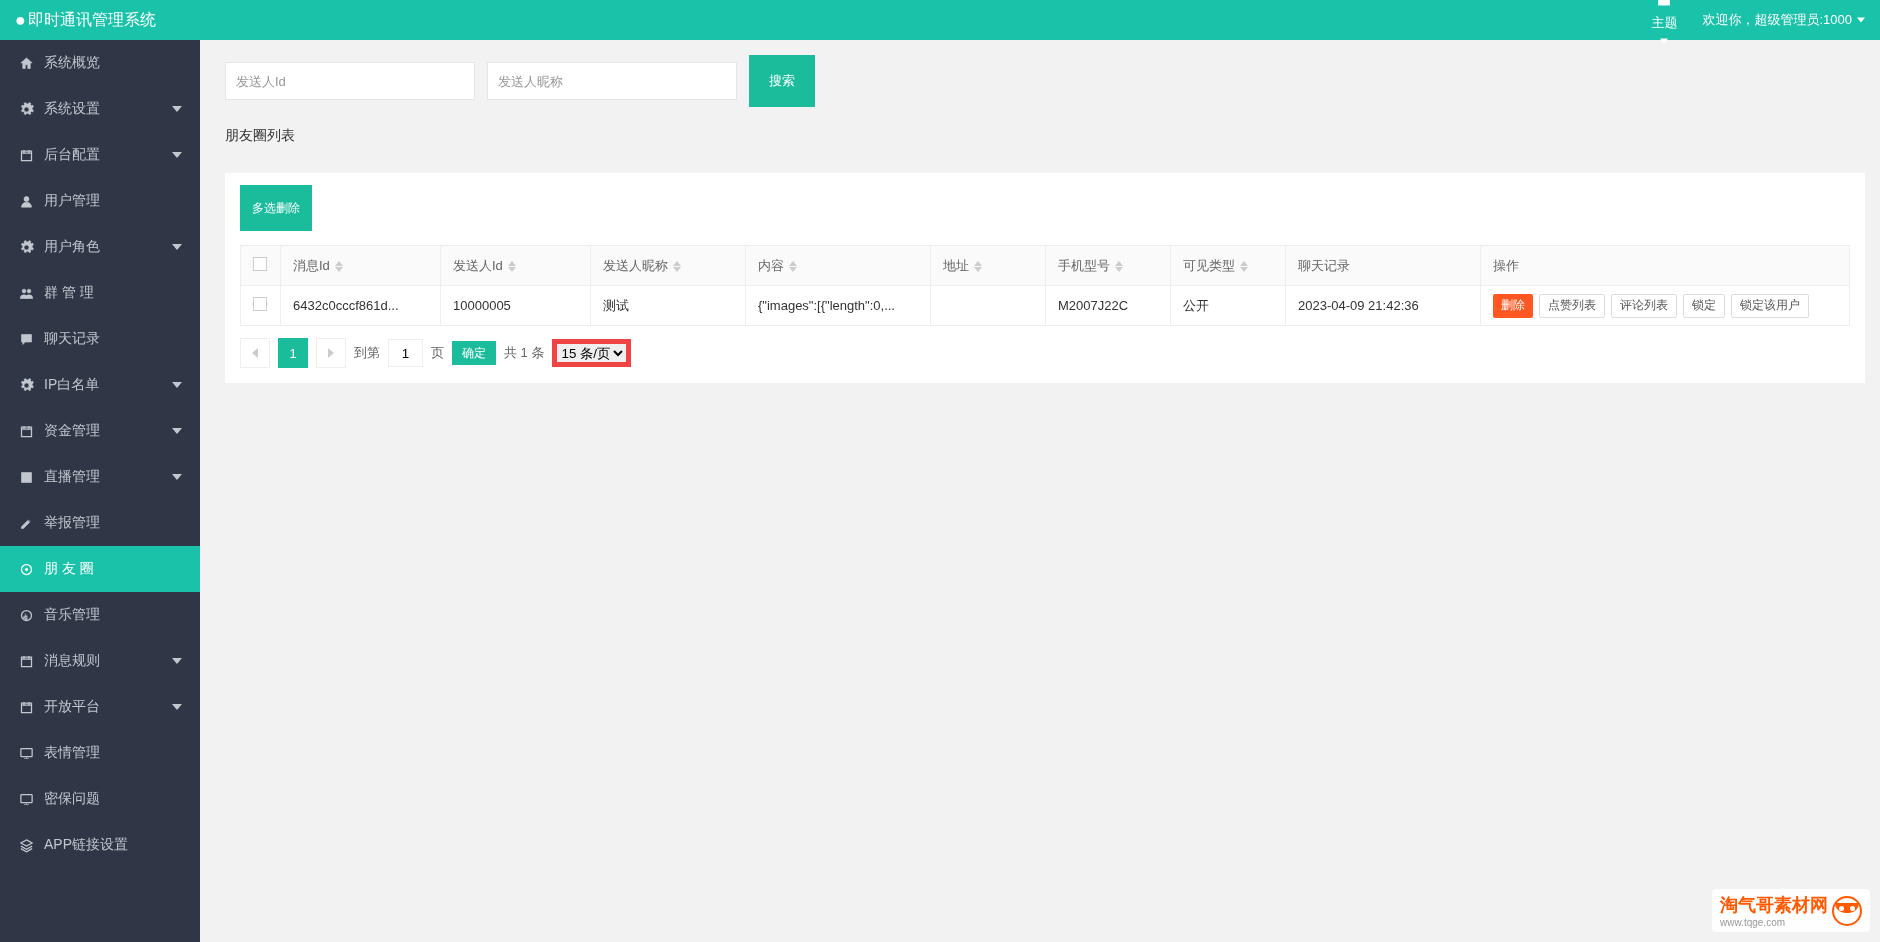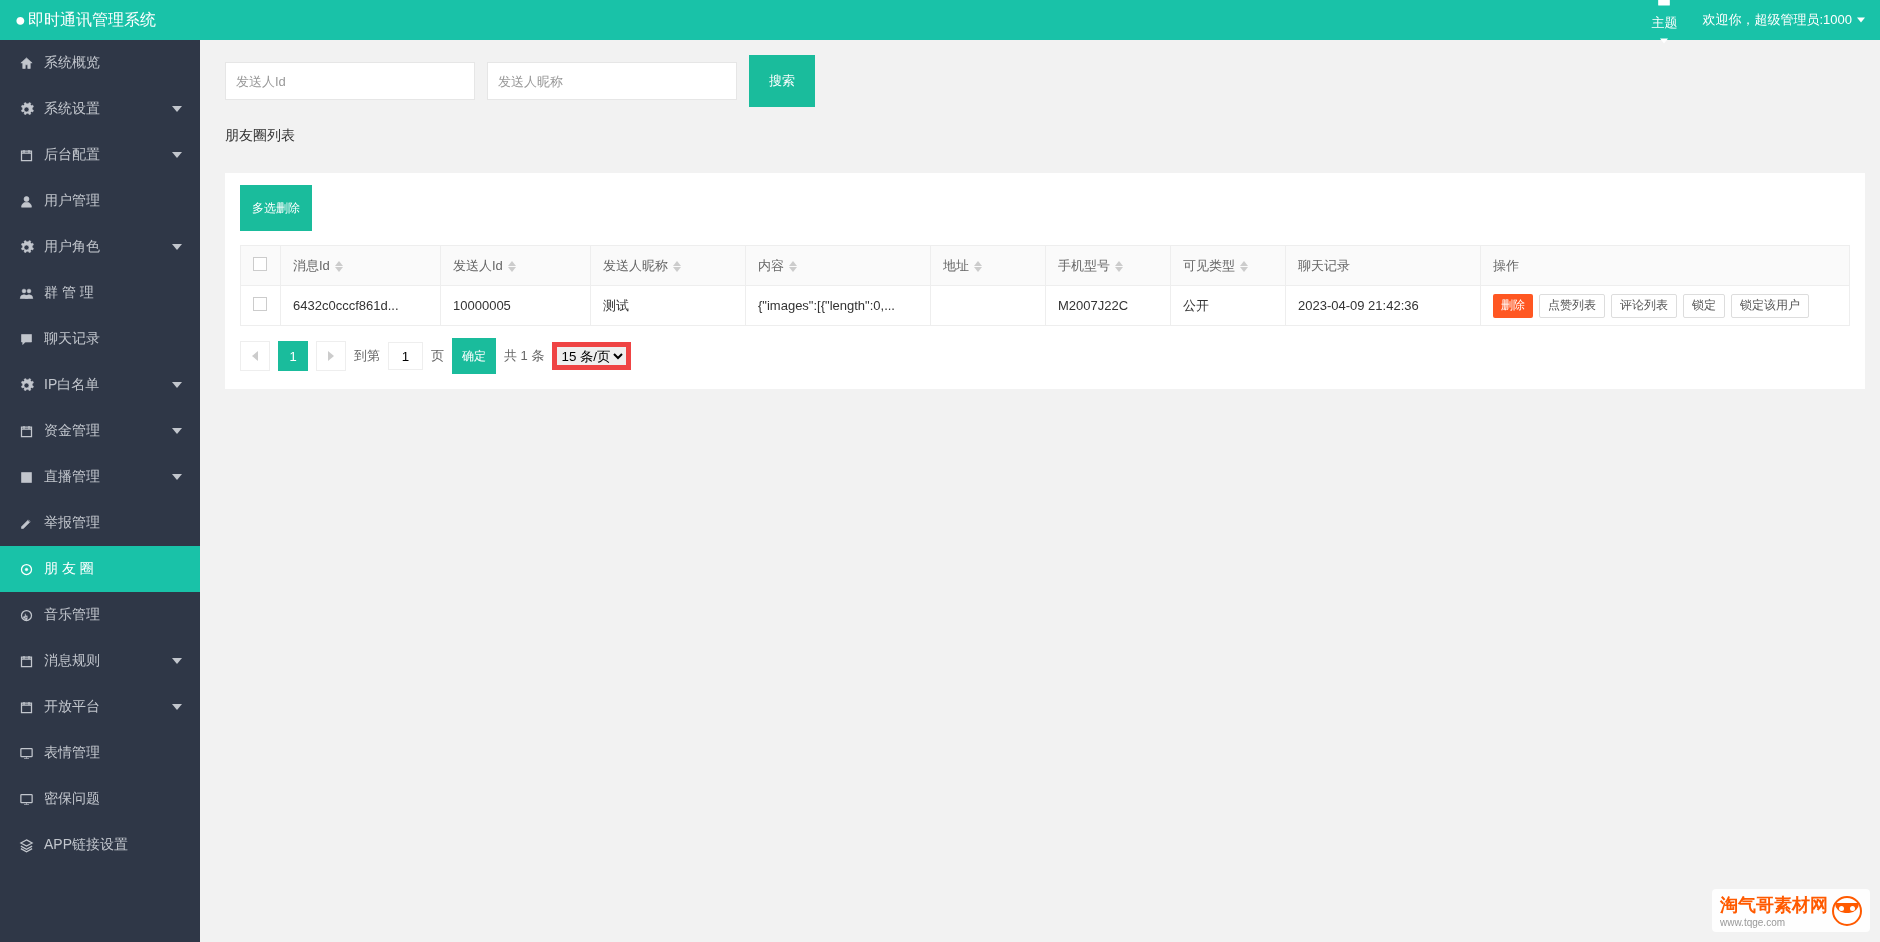--- a/index.html
+++ b/index.html
@@ -32,21 +32,21 @@
 .sort { display: inline-flex; flex-direction: column; margin-left: 5px; vertical-align: middle; gap: 1px; }
 .sort svg { width: 8px; height: 5px; fill: #ccc; }
 .action-cell { display: flex; gap: 6px; flex-wrap: nowrap; }
 .btn-sm { height: 24px; padding: 0 8px; font-size: 12px; border: 1px solid #ddd; background: #fff; cursor: pointer; color: #555; border-radius: 2px; }
 .btn-danger { background: #ff5722; color: #fff; border: none; }
 .pager { display: flex; align-items: center; gap: 8px; margin-top: 12px; font-size: 13px; color: #666; }
 .pager-btn { width: 30px; height: 30px; border: 1px solid #eee; background: #fff; display: inline-flex; align-items: center; justify-content: center; cursor: pointer; color: #ccc; }
 .pager-btn.active { background: #1abc9c; color: #fff; border-color: #1abc9c; }
 .pager-btn svg { width: 10px; height: 10px; fill: currentColor; }
 .page-input { width: 35px; height: 28px; border: 1px solid #eee; text-align: center; }
-.btn-go { background: #1abc9c; color: #fff; border: none; height: 36px; padding: 0 10px; cursor: pointer; font-size: 12px; }
+.btn-go { background: #1abc9c; color: #fff; border: none; height: 24px; padding: 0 10px; cursor: pointer; font-size: 12px; }
 .per-page { height: 28px; border: 5px solid #ef4444; background: #efefef; }
 .watermark { position: absolute; right: 10px; bottom: 10px; display: flex; align-items: center; gap: 4px; background: rgba(255,255,255,0.9); padding: 4px 8px; border-radius: 4px; }
 .watermark .txt1 { color: #ff5a00; font-size: 18px; font-weight: bold; }
 .watermark .txt2 { color: #999; font-size: 10px; display: block; }
 .watermark .face { width: 30px; height: 30px; border: 2px solid #ff5a00; border-radius: 50%; display: flex; align-items: center; justify-content: center; position: relative; background:#fff; }
 .watermark .face::before { content:""; position:absolute; width:24px; height:10px; background:#ff5a00; border-radius: 0 0 12px 12px; top:5px;}
 .watermark .face .eyes{position:absolute;top:8px;display:flex;gap:6px;}
 .watermark .face .eyes span{width:5px;height:5px;background:#fff;border-radius:50%;}
 </style>
 </head>

